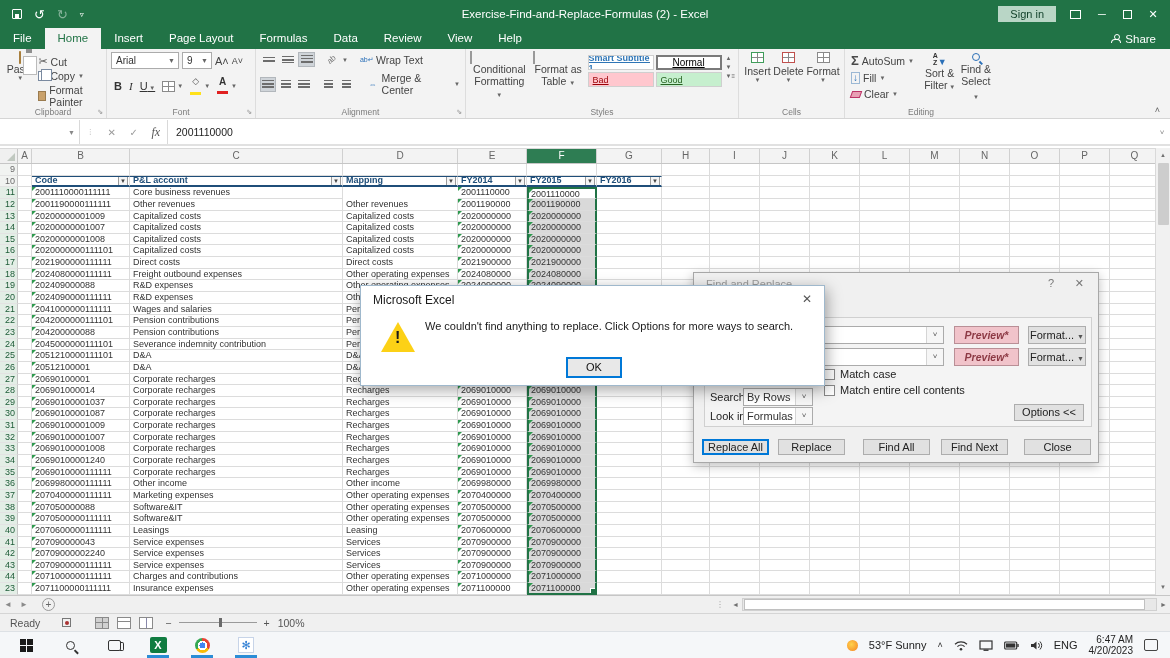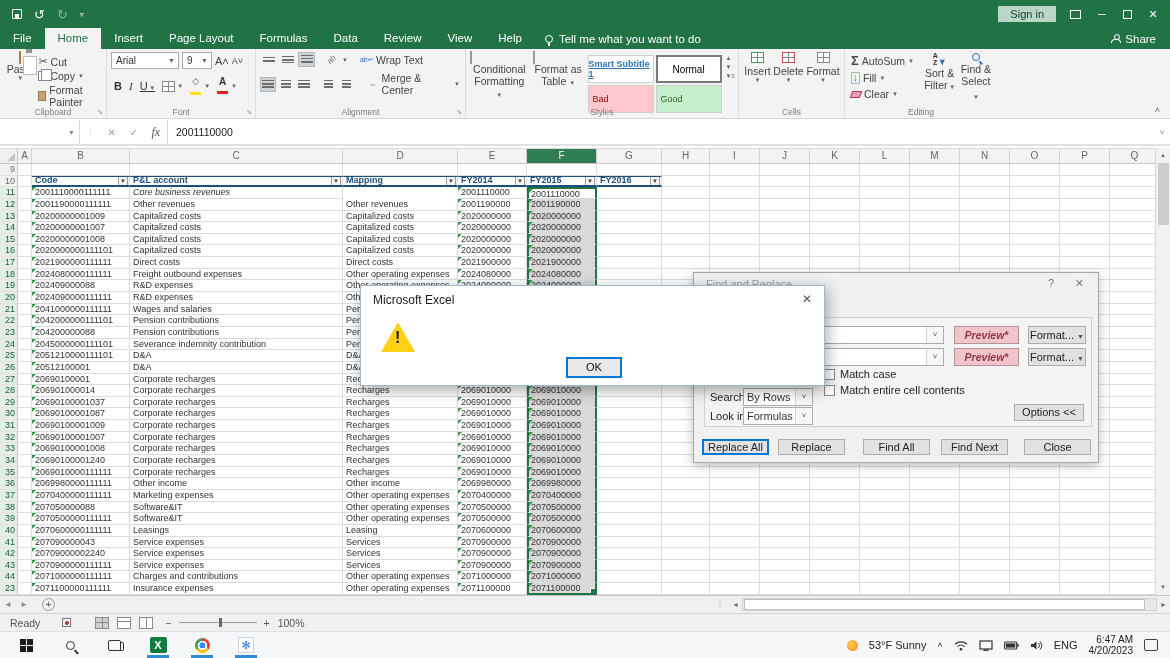--- a/index.html
+++ b/index.html
@@ -60,21 +60,21 @@
      linear-gradient(#8a8a8a,#8a8a8a) 0 50%/100% 1px no-repeat,
      linear-gradient(#8a8a8a,#8a8a8a) 50% 0/1px 100% no-repeat; border:1px solid #8a8a8a; background-color:#fff; }
   .sigma { font-size:13px; color:#4a4a4a; font-weight:bold; }
   .fill-ic { color:#2b70b8; font-size:10px; border:1px solid #9cb8d4; padding:0 1px; line-height:10px; }
   .clear-ic { width:10px; height:7px; background:#e8a0b4; border:1px solid #b36; transform:skewX(-20deg); display:inline-block; }
   .az-ic { font-size:7px; line-height:7px; color:#333; font-weight:bold; display:inline-block; text-align:center; }
   .funnel { color:#2b70b8; font-size:9px; }
   .mag-ic { width:8px; height:8px; border:1.5px solid #2b70b8; border-radius:50%; position:relative; display:inline-block; }
   .mag-ic::after { content:""; position:absolute; width:4px; height:1.5px; background:#2b70b8; transform:rotate(45deg); left:6px; top:8px; }
   .two-line { font-size:10.5px; color:#444; text-align:center; line-height:12px; }
-  .style-cell { width:66px; height:28px; border:1px solid #cfcfcf; font-size:9px; display:flex; align-items:center; justify-content:center; background:#fff; overflow:hidden; }
+  .style-cell { width:66px; height:15px; border:1px solid #cfcfcf; font-size:9px; display:flex; align-items:center; justify-content:center; background:#fff; overflow:hidden;text-decoration:underline; }
   .cf-ic { width:18px; height:16px; background:linear-gradient(#e05252 0 0) 1px 2px/5px 12px no-repeat, linear-gradient(#5b9bd5 0 0) 8px 6px/5px 8px no-repeat, #fff; border:1px solid #999; margin:0 auto; }
   .fat-ic { width:18px; height:16px; border:1px solid #999; margin:0 auto; background:
       linear-gradient(#5b9bd5,#5b9bd5) 0 0/100% 4px no-repeat,
       linear-gradient(#ccc,#ccc) 0 8px/100% 1px no-repeat, #fff; }
   .chev-collapse { position:absolute; right:10px; bottom:3px; color:#666; font-size:9px; }
 
   
   .fbar { position:absolute; top:120px; left:0; width:1170px; height:26px; background:#fff; border-bottom:2px solid #e1e1e1; display:flex; align-items:stretch; }
   .namebox { width:80px; border-right:1px solid #d9d9d9; display:flex; align-items:center; font-size:10px; color:#333; padding-left:6px; }
   .namebox .arr { margin-left:auto; font-size:7px; color:#888; padding-right:4px; }
@@ -186,20 +186,21 @@
 </head>
 <body>
 
 <div class="titlebar">
   <div class="qat">
     <span class="save-ic"></span>
     <span class="glyph">↺</span>
     <span class="glyph dim">↻</span>
     <span class="glyph" style="font-size:8px;">▿</span>
   </div>
+  <div class="win-title">Exercise-Find-and-Replace-Formulas (2)  -  Excel</div>
   <div class="tb-right">
     <span class="signin-btn">Sign in</span>
     <span class="ribopt-ic"></span>
     <span class="winbtn">─</span>
     <span class="restore-ic"></span>
     <span class="winbtn">✕</span>
   </div>
 </div>
 
 <div class="menubar">
@@ -207,24 +208,20 @@
       <div class="mtab">File</div>
       <div class="mtab active">Home</div>
       <div class="mtab">Insert</div>
       <div class="mtab">Page Layout</div>
       <div class="mtab">Formulas</div>
       <div class="mtab">Data</div>
       <div class="mtab">Review</div>
       <div class="mtab">View</div>
       <div class="mtab">Help</div>
     </div>
-  <div class="tellme">
-    <span class="bulb-ic"></span>
-    <span>Tell me what you want to do</span>
-  </div>
   <div class="share">
     <span class="person-ic"></span>
     <span>Share</span>
   </div>
 </div>
 
 <div class="ribbon">
 
   <div class="rgroup" style="width:107px;">
     <div style="display:flex;">
@@ -511,21 +508,21 @@
       <div class="cell" style="width: 50px;"></div>
       <div class="cell" style="width: 50px;"></div>
       <div class="cell" style="width: 50px;"></div>
       <div class="cell" style="width: 50px;"></div>
       <div class="cell" style="width: 50px;"></div>
     </div>
     <div class="grow">
       <div class="gut gsel">11</div>
       <div class="cell" style="width: 14px;"></div>
       <div class="cell err" style="width: 98px;">2001110000111111</div>
-      <div class="cell" style="width: 213px; font-style: italic;">Core business revenues</div>
+      <div class="cell" style="width: 213px;">Core business revenues</div>
       <div class="cell" style="width: 115px; margin-top: 48px;">Net Sales</div>
       <div class="cell err" style="width: 69px;">2001110000</div>
       <div class="cell err fsel ftop factive" style="width: 70px;">2001110000</div>
       <div class="cell" style="width: 65px;"></div>
       <div class="cell" style="width: 48px;"></div>
       <div class="cell" style="width: 50px;"></div>
       <div class="cell" style="width: 50px;"></div>
       <div class="cell" style="width: 50px;"></div>
       <div class="cell" style="width: 50px;"></div>
       <div class="cell" style="width: 50px;"></div>
@@ -1351,14 +1348,15 @@
   <div class="frbtn" style="left:84px; top:166px; width:67px; height:16px; line-height:14px;"><span>Replace</span></div>
   <div class="frbtn" style="left:169px; top:166px; width:67px; height:16px; line-height:14px;"><span>Find All</span></div>
   <div class="frbtn" style="left:247px; top:166px; width:67px; height:16px; line-height:14px;"><span>Find Next</span></div>
   <div class="frbtn" style="left:330px; top:166px; width:67px; height:16px; line-height:14px;"><span>Close</span></div>
 </div>
 
 <div class="msgbox">
   <span class="msgtitle">Microsoft Excel</span>
   <span class="msgclose">✕</span>
   <span class="warn-tri"></span>
+  <span class="msgline" style="top:34px;">We couldn't find anything to replace. Click Options for more ways to search.</span>
   <div class="okbtn"><span>OK</span></div>
 </div>
 
 </body></html>

